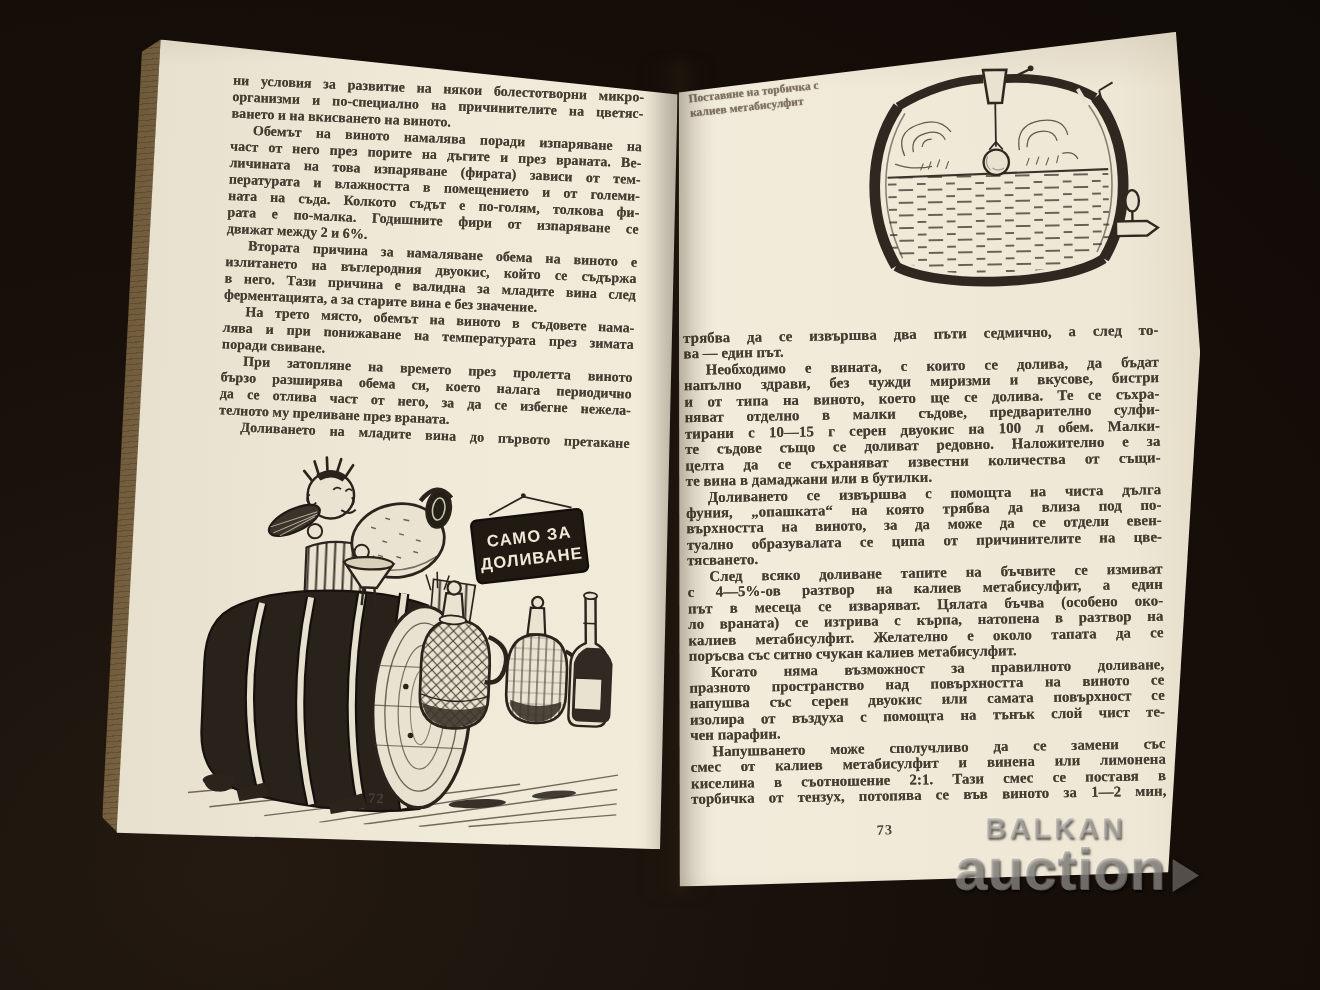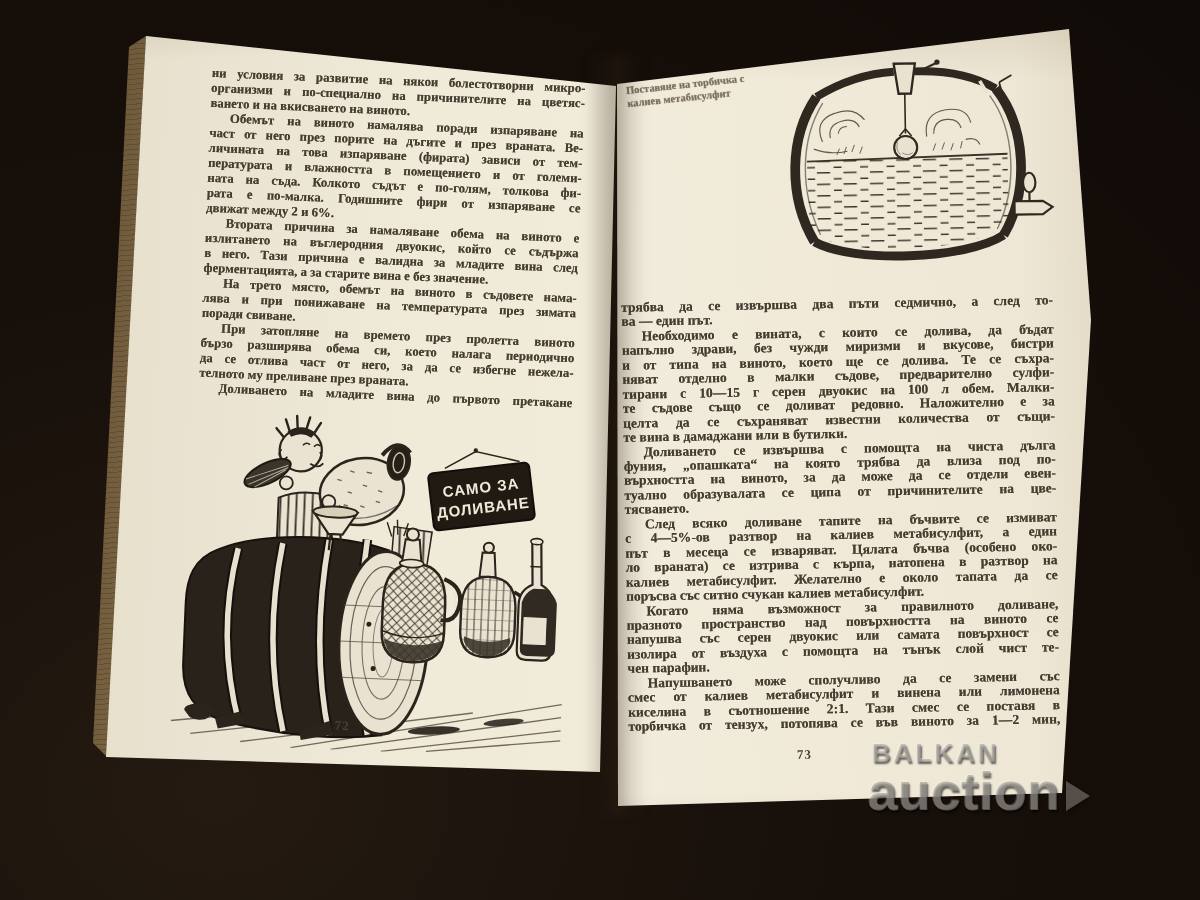--- a/index.html
+++ b/index.html
@@ -40,21 +40,21 @@
   .pn-left{left:362px;top:712px;}
   .pn-right{left:789px;top:746px;}
   .caption{position:absolute;left:630px;top:74px;width:170px;font-size:10.5px;line-height:12.5px;
     font-weight:bold;color:#7d7260;transform:rotate(-5deg);text-shadow:0 0 1px rgba(125,114,96,.9);}
   .cartoon{position:absolute;left:198px;top:402px;width:392px;height:342px;}
   .diagram{position:absolute;left:765px;top:55px;width:292px;height:221px;}
   .watermark{position:absolute;left:868px;top:738px;width:332px;
     font-family:"Liberation Sans", sans-serif;font-weight:bold;
     color:rgba(168,164,158,.60);
     text-shadow:-1px -1px 0 rgba(255,255,255,.22), 1px 2px 2px rgba(0,0,0,.60);}
-  .wm-balkan{font-size:26px;letter-spacing:3px;margin-left:4px;}
+  .wm-balkan{font-size:26px;letter-spacing:3px;margin-left:28px;}
   .wm-auction{font-size:54px;line-height:.82;letter-spacing:0px;color:rgba(152,148,142,.55);display:flex;align-items:flex-end;}
   .wm-arrow{width:0;height:0;border-left:24px solid rgba(152,148,142,.5);
     border-top:15px solid transparent;border-bottom:15px solid transparent;
     display:inline-block;margin:0 0 2px 6px;
     filter:drop-shadow(1px 2px 2px rgba(0,0,0,.6));}
   .wm-djordj{font-size:30px;letter-spacing:6px;margin:16px 0 0 12px;}
 </style>
 </head>
 <body>
 

